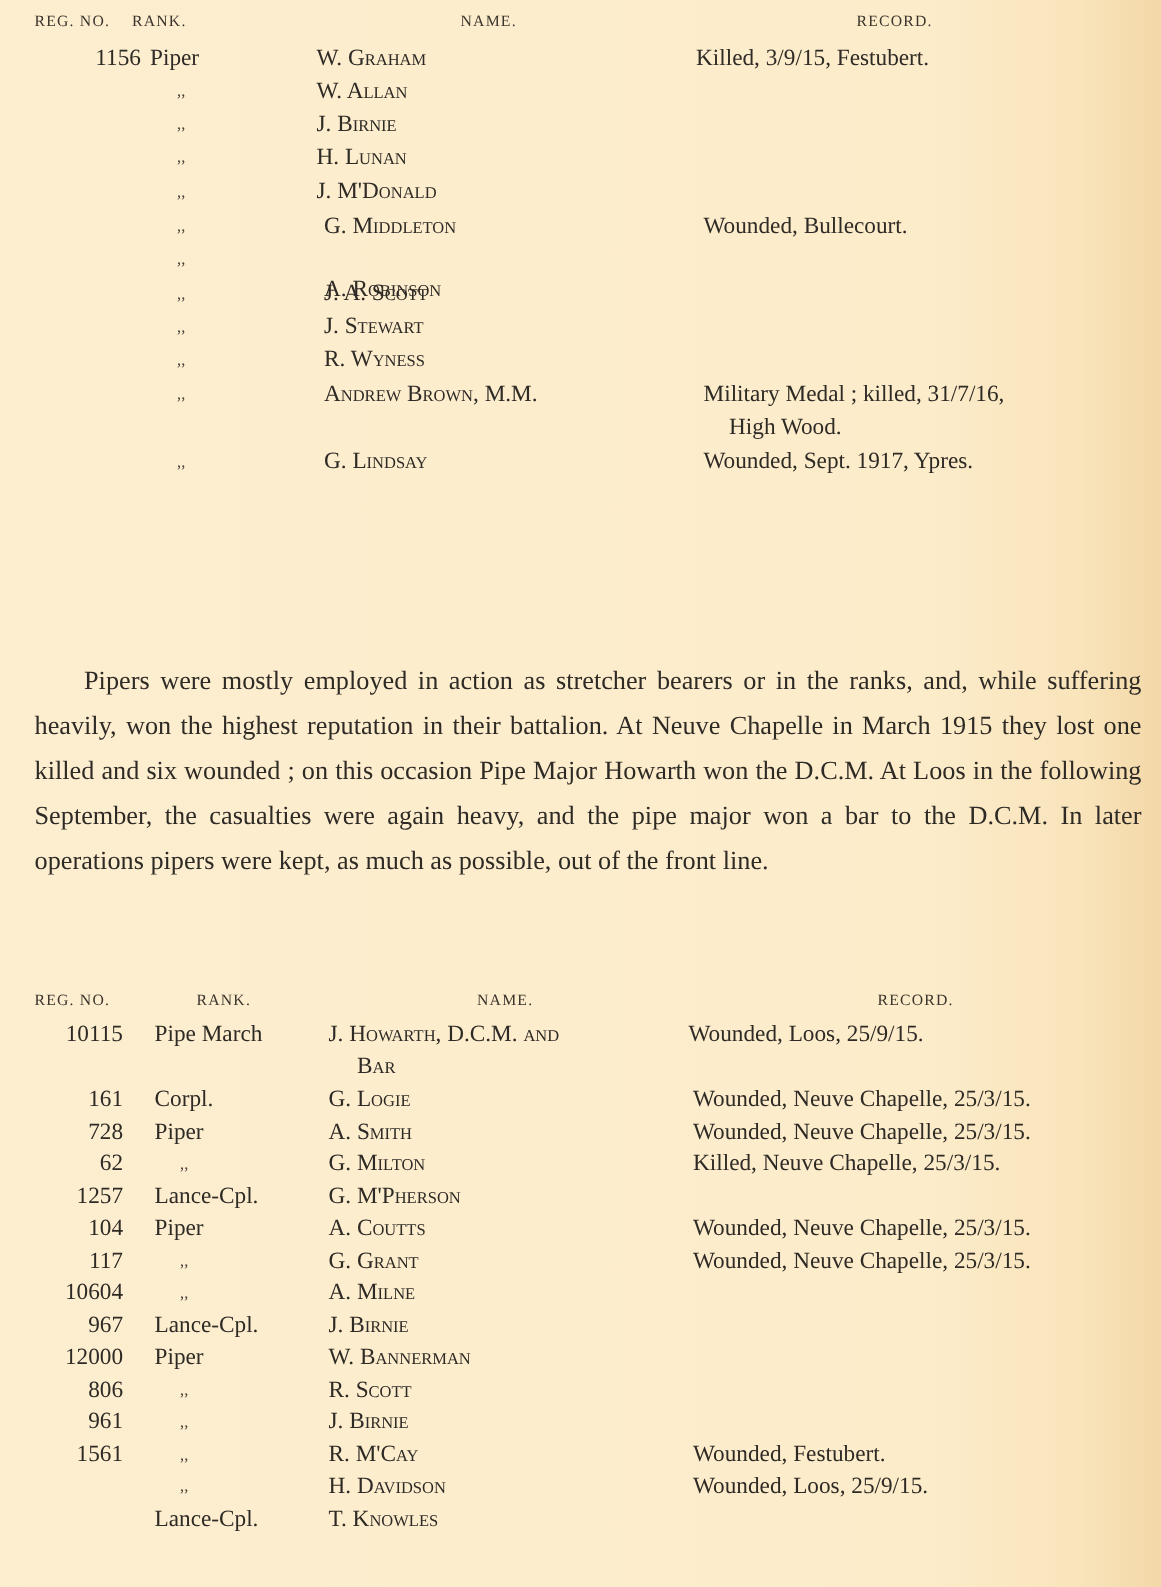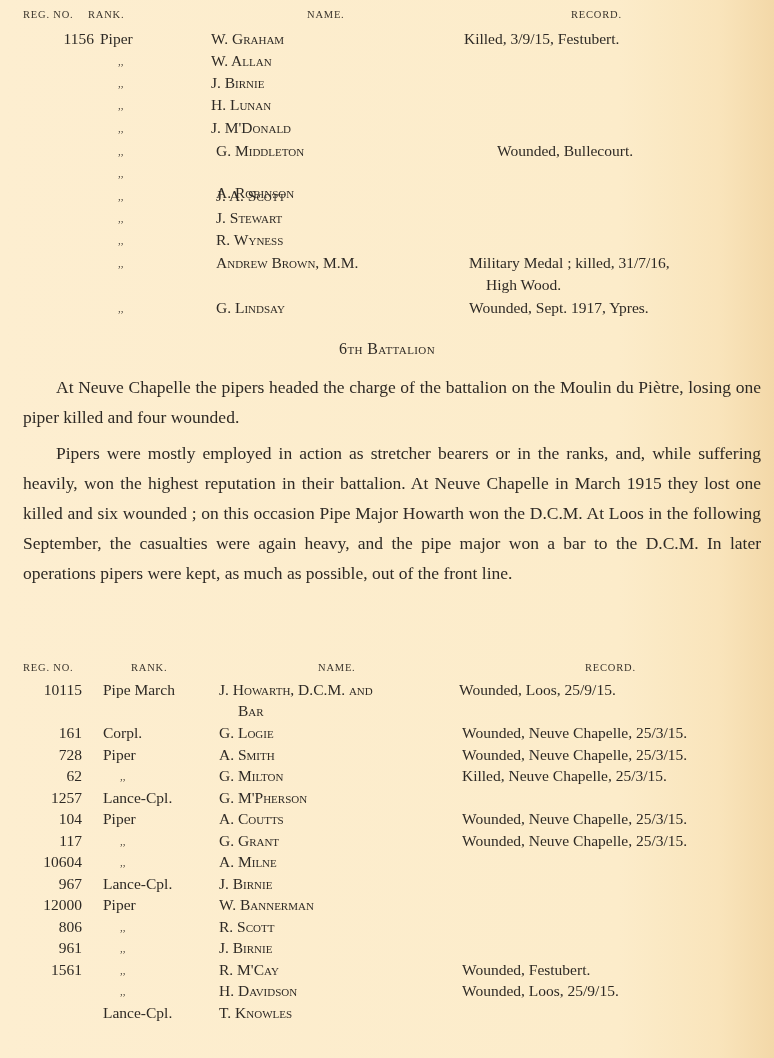--- a/index.html
+++ b/index.html
@@ -107,21 +107,21 @@
       <span class="cell rank ditto" style="left:118px;">,,</span>
       <span class="cell name" style="left:211px;">H. Lunan</span>
     </div>
     <div class="row" style="top:117px;">
       <span class="cell rank ditto" style="left:118px;">,,</span>
       <span class="cell name" style="left:211px;">J. M'Donald</span>
     </div>
     <div class="row" style="top:140px;">
       <span class="cell rank ditto" style="left:118px;">,,</span>
       <span class="cell name" style="left:216px;">G. Middleton</span>
-      <span class="cell record" style="left:469px;margin-left:28px;">Wounded, Bullecourt.</span>
+      <span class="cell record" style="left:469px;">Wounded, Bullecourt.</span>
     </div>
     <div class="row" style="top:162px;">
       <span class="cell rank ditto" style="left:118px;">,,</span>
       <span class="cell name" style="left:216px;margin-top:20px;">A. Robinson</span>
     </div>
     <div class="row" style="top:185px;">
       <span class="cell rank ditto" style="left:118px;">,,</span>
       <span class="cell name" style="left:216px;">J. A. Scott</span>
     </div>
     <div class="row" style="top:207px;">
@@ -140,23 +140,21 @@
     <div class="row" style="top:274px;">
       <span class="cell record" style="left:486px;">High Wood.</span>
     </div>
     <div class="row" style="top:297px;">
       <span class="cell rank ditto" style="left:118px;">,,</span>
       <span class="cell name" style="left:216px;">G. Lindsay</span>
       <span class="cell record" style="left:469px;">Wounded, Sept. 1917, Ypres.</span>
     </div>
   </div>
 
-  <div class="section-title" style="top:340px;">6th Battalion</div>
-
-  <p class="para" style="top:372px;"><span class="indent"></span><span>At Neuve Chapelle the pipers headed the charge of the battalion on the Moulin du Piètre, losing one piper killed and four wounded.</span></p>
+
   <p class="para" style="top:438px;"><span class="indent"></span><span>Pipers were mostly employed in action as stretcher bearers or in the ranks, and, while suffering heavily, won the highest reputation in their battalion.  At Neuve Chapelle in March 1915 they lost one killed and six wounded ;  on this occasion Pipe Major Howarth won the D.C.M.  At Loos in the following September, the casualties were again heavy, and the pipe major won a bar to the D.C.M.  In later operations pipers were kept, as much as possible, out of the front line.</span></p>
 
   <div class="thead" style="left:23px; top:662px;">REG. NO.</div>
   <div class="thead" style="left:131px; top:662px;">RANK.</div>
   <div class="thead" style="left:318px; top:662px;">NAME.</div>
   <div class="thead" style="left:585px; top:662px;">RECORD.</div>
 
   <div>
     <div class="row" style="top:679px;">
       <span class="cell reg" style="left:22px; width:60px;">10115</span>

